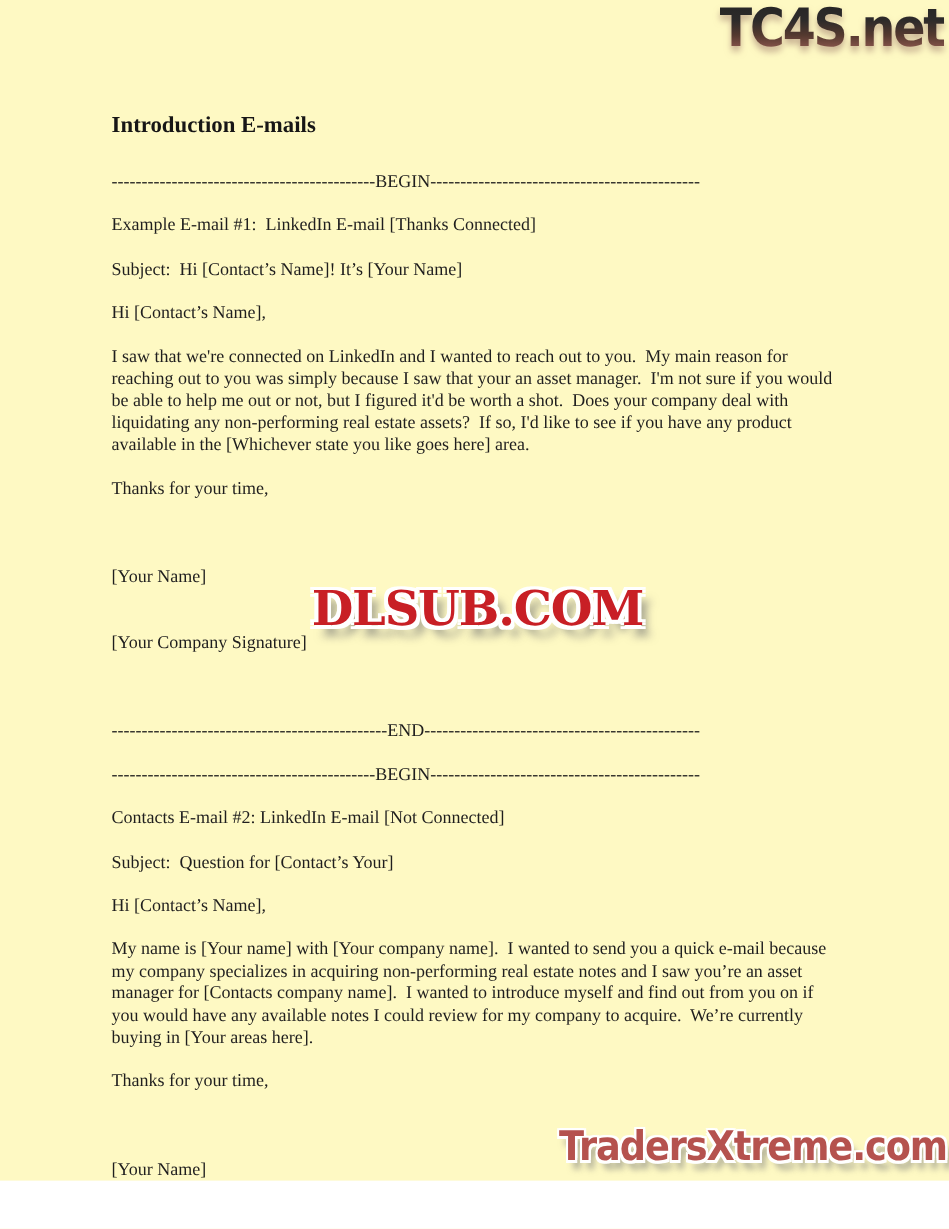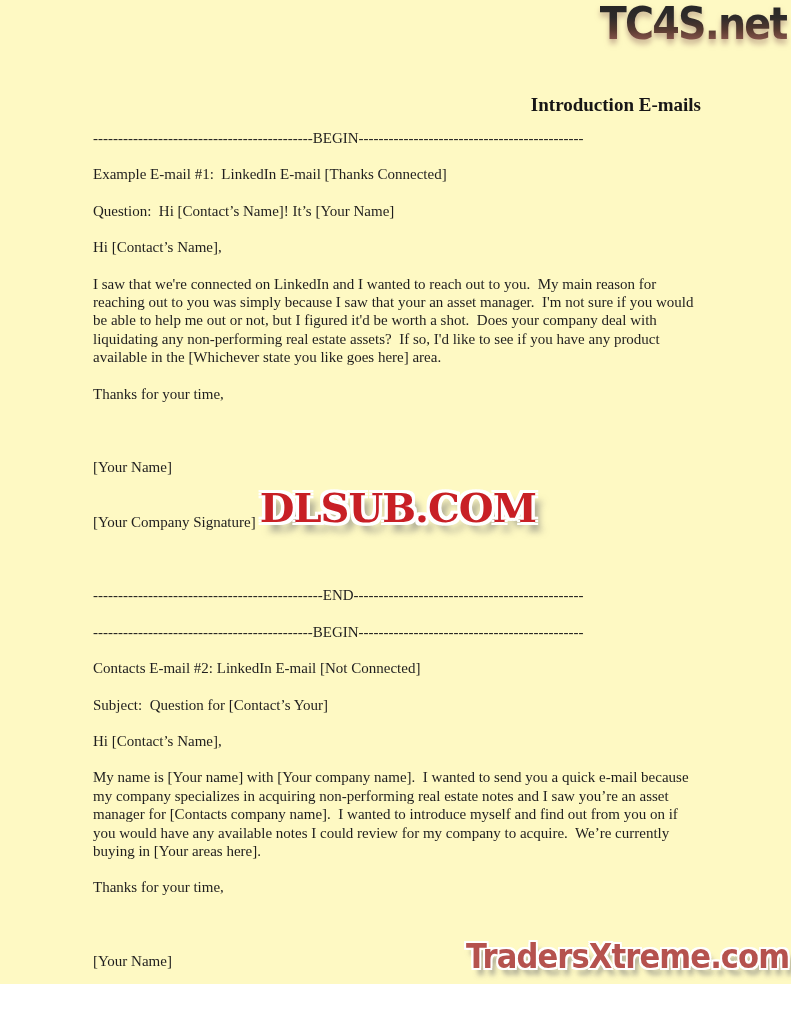--- a/index.html
+++ b/index.html
@@ -33,25 +33,25 @@
   }
 
   
   .doc {
     position: absolute;
     left: 93px;
     top: 93px;
     width: 608px;
   }
   .doc h1 {
-    margin: 0 0 13px 0;
+    margin: 0 0 27px 0;
     font-size: 19px;
     line-height: 23px;
     font-weight: bold;
-    text-align: right;
+    text-align: left;
     color: #171616;
   }
   .doc p {
     margin: 0 0 18px 0;
     font-size: 15px;
     line-height: 18.4px;
     white-space: pre-wrap;
   }
   .doc .line { display: block; }
   .sep { letter-spacing: 0; }
@@ -100,21 +100,21 @@
 <div class="page">
 
   <div class="tc4s">TC4S.net</div>
 
   <div class="doc">
     <h1>Introduction E-mails</h1>
 
     <p class="sep">--------------------------------------------BEGIN---------------------------------------------</p>
 
     <p>Example E-mail #1:  LinkedIn E-mail [Thanks Connected]</p>
-    <p>Question:  Hi [Contact’s Name]! It’s [Your Name]</p>
+    <p>Subject:  Hi [Contact’s Name]! It’s [Your Name]</p>
     <p>Hi [Contact’s Name],</p>
     <p>I saw that we're connected on LinkedIn and I wanted to reach out to you.  My main reason for reaching out to you was simply because I saw that your an asset manager.  I'm not sure if you would be able to help me out or not, but I figured it'd be worth a shot.  Does your company deal with liquidating any non-performing real estate assets?  If so, I'd like to see if you have any product available in the [Whichever state you like goes here] area.</p>
     <p>Thanks for your time,</p>
     <p>
       <span class="line">[Your Name]</span>
       <span class="line">[Your Company Signature]</span>
     </p>
 
     <p class="sep">----------------------------------------------END----------------------------------------------</p>
     <p class="sep">--------------------------------------------BEGIN---------------------------------------------</p>

